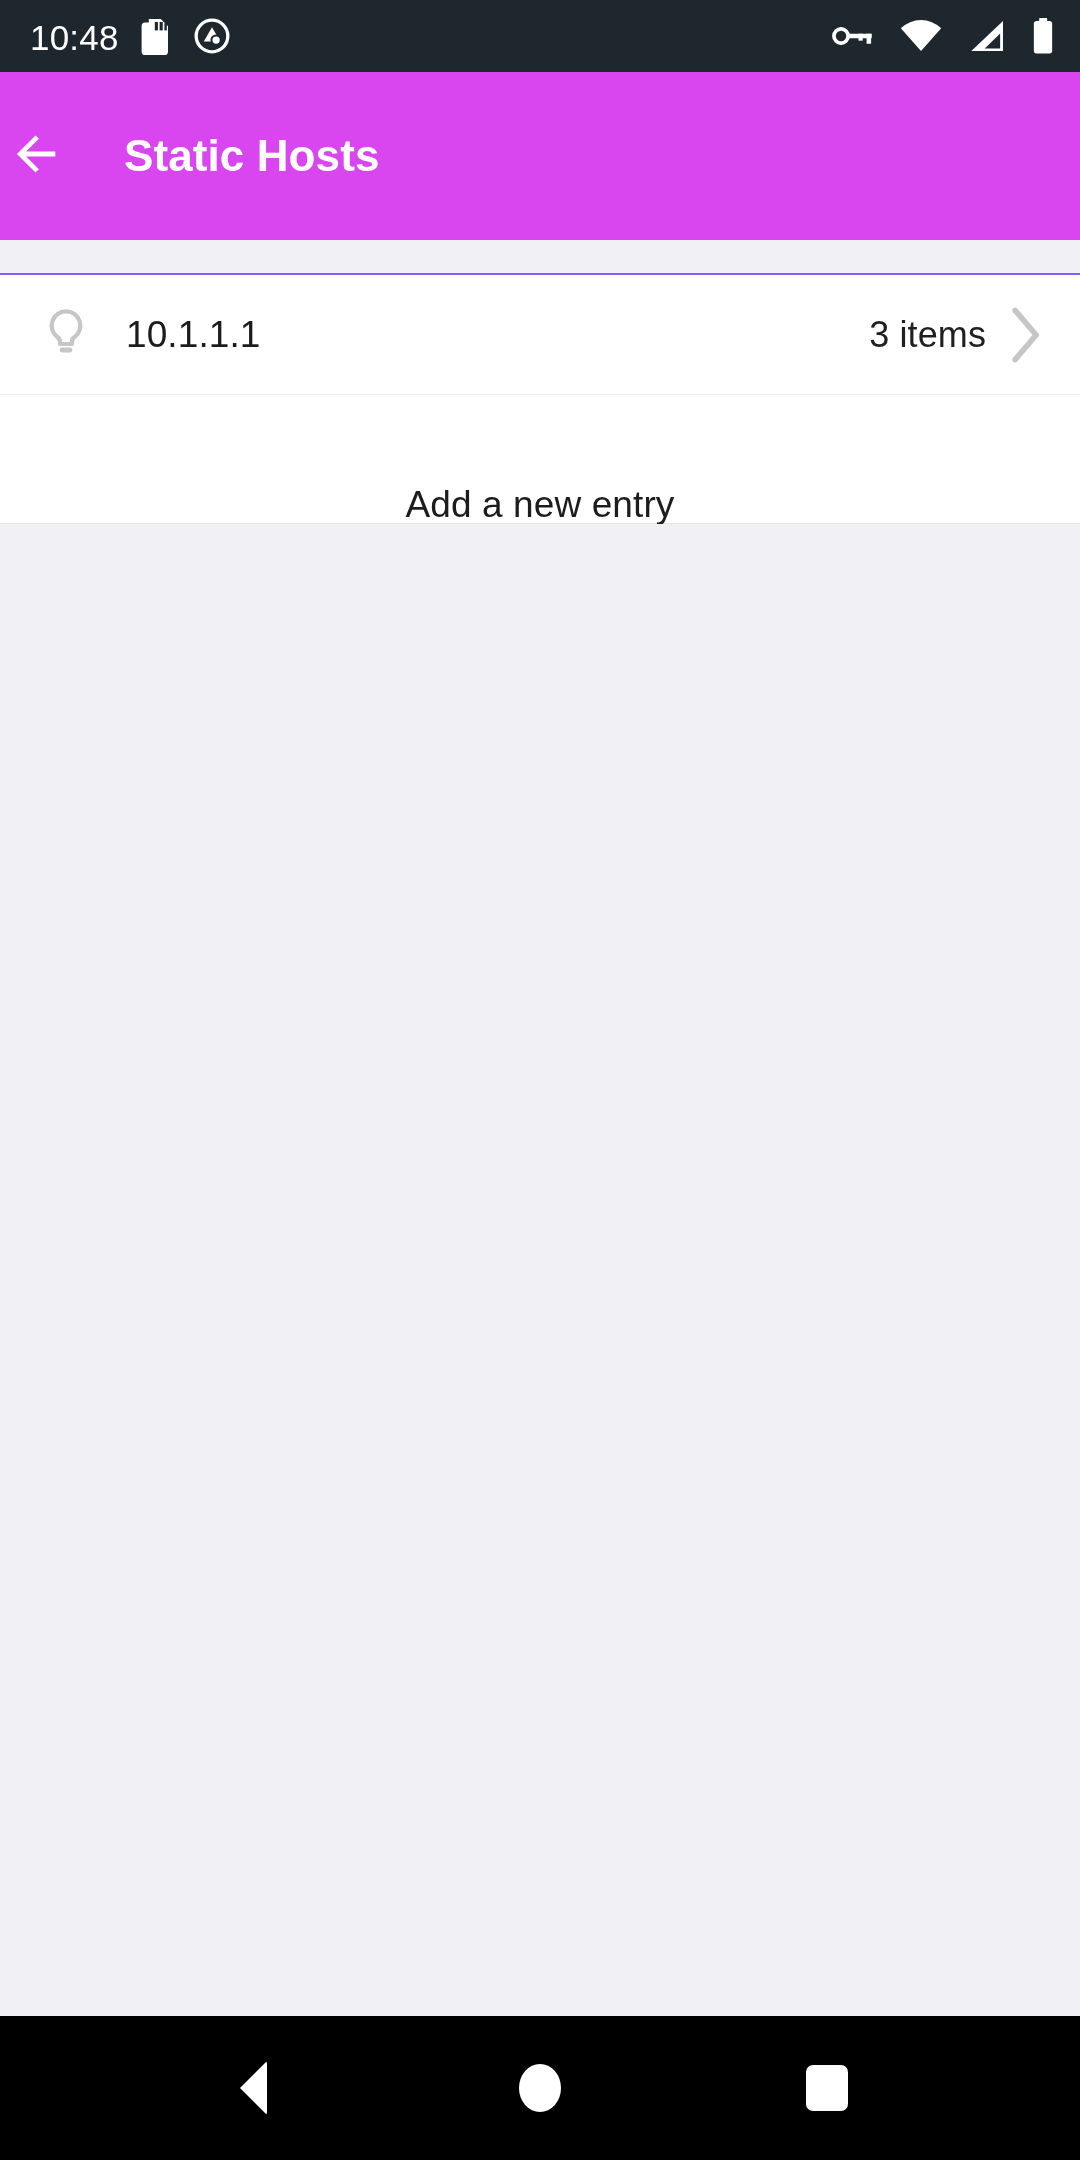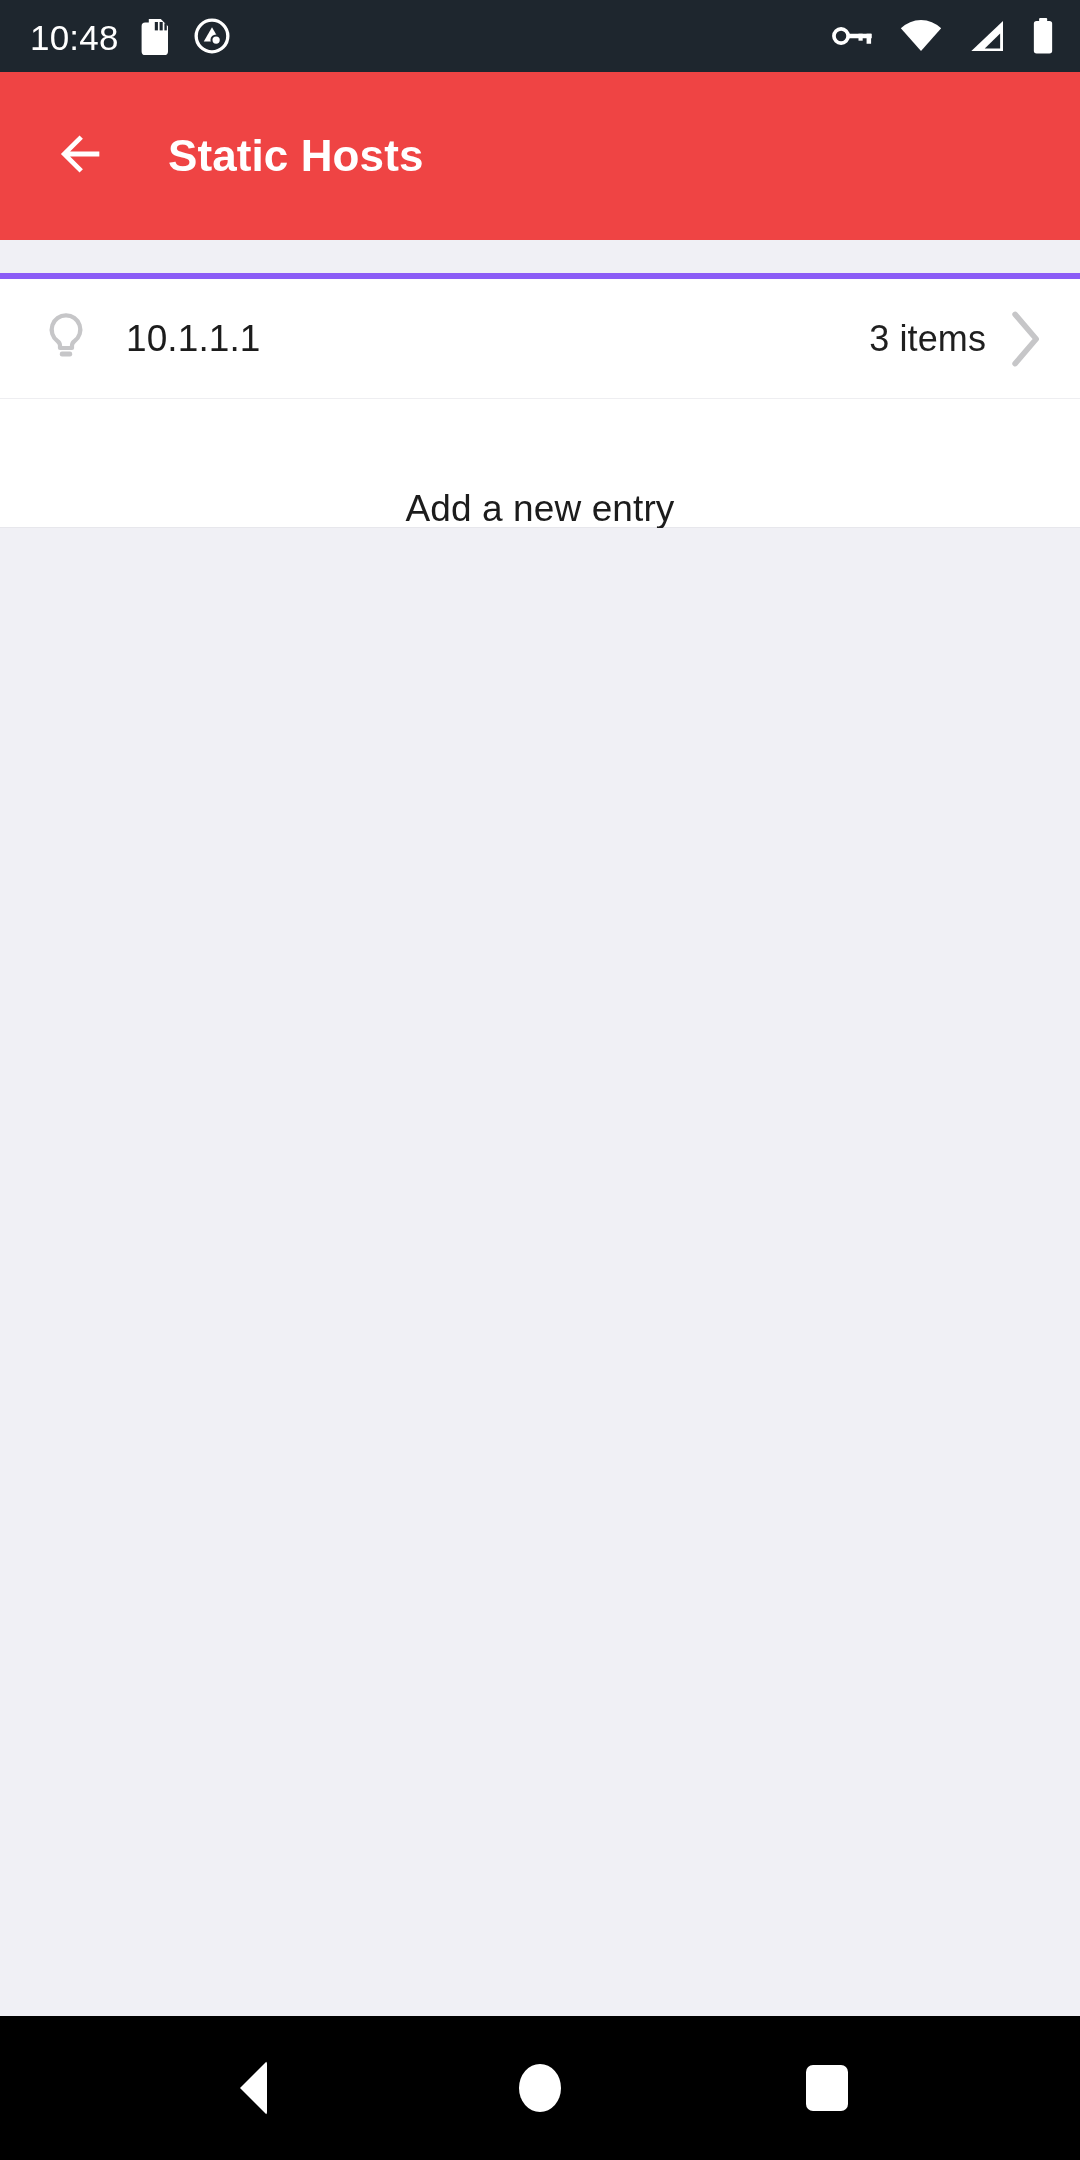--- a/index.html
+++ b/index.html
@@ -27,23 +27,22 @@
     color:#ffffff;
   }
   .status-left { display:flex; align-items:flex-end; gap:22px; }
   .status-right { margin-left:auto; display:flex; align-items:center; gap:26px; }
   .clock { font-size:35px; letter-spacing:.2px; line-height:1; font-weight:400; }
   .sbicon { display:flex; align-items:center; justify-content:center; }
 
   
   .app-bar {
     height:168px; flex:0 0 168px;
-    background:#ef4444;
+    background:#d946ef;
     display:flex; align-items:center;
-    padding-left:44px;
     box-shadow:0 1px 0 rgba(0,0,0,.10);
   }
   .back-btn {
     width:72px; height:72px;
     display:flex; align-items:center; justify-content:center;
     cursor:pointer; flex:0 0 72px;
   }
   .app-title {
     color:#ffffff;
     font-size:44px;
@@ -57,21 +56,21 @@
   .content {
     flex:1 1 auto;
     background:#f0f0f5;
     display:flex; flex-direction:column;
     overflow:hidden;
   }
   .gap { height:33px; flex:0 0 33px; background:#f0f0f5; }
 
   .card {
     background:#c2410c;
-    border-top:6px solid #8b5cf6;
+    border-top:2px solid #8b5cf6;
     border-bottom:1px solid #e7e7ec;
   }
 
   .host-row {
     height:120px;
     display:flex; align-items:center;
     padding:0 26px 0 38px;
     background:#ffffff;
     cursor:pointer;
     border-bottom:1px solid #eeeef1;

